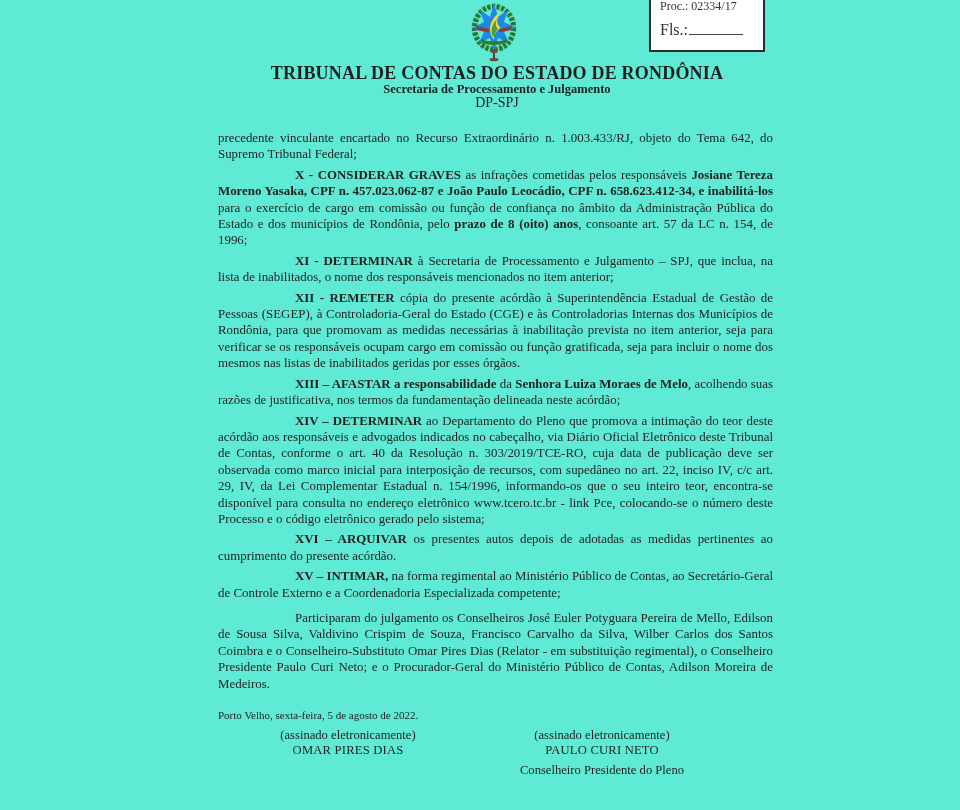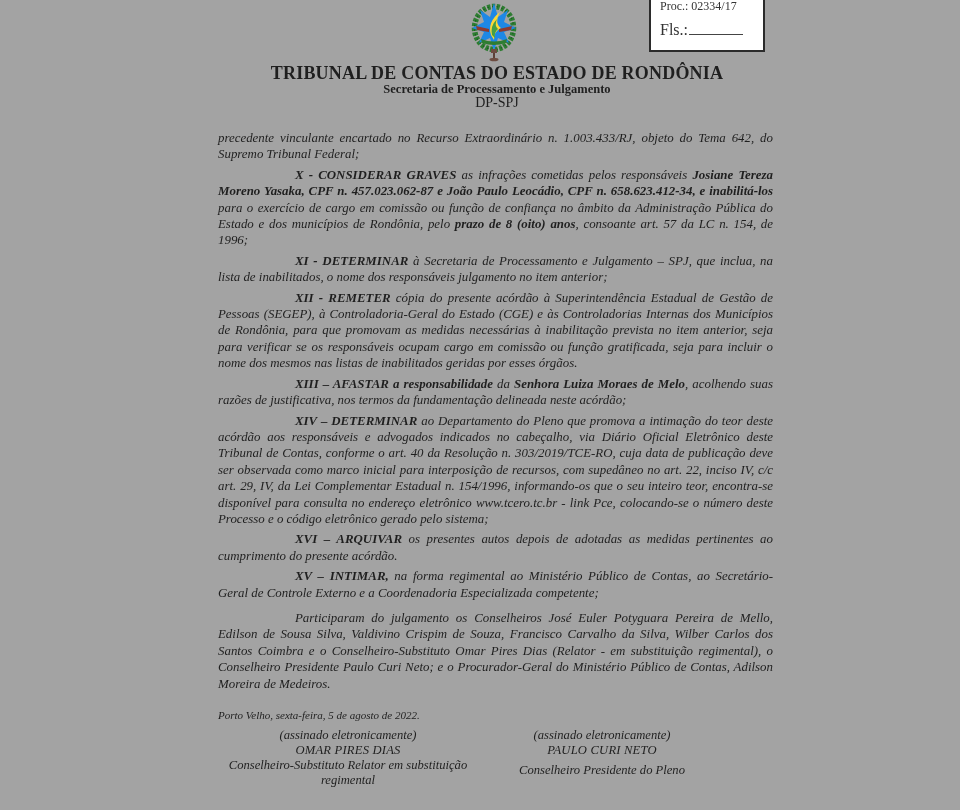--- a/index.html
+++ b/index.html
@@ -1,37 +1,37 @@
 <!DOCTYPE html>
 <html><head>
 <meta charset="utf-8">
 <style>
   html,body{margin:0;padding:0;background:#fff;}
   #page{
-    position:relative;width:960px;height:810px;background:#a3a3a3;overflow:hidden;
+    position:relative;width:960px;height:810px;background:#5eead4;overflow:hidden;
     font-family:"Liberation Serif","DejaVu Serif",serif;color:#1f1f1f;
   }
   
   .stamp-box{
     position:absolute;left:649px;top:-12px;width:116px;height:64px;
     border:2px solid #2b2b2b;box-sizing:border-box;background:#fff;
   }
   .stamp-proc{position:absolute;left:9px;top:9px;font-size:12px;white-space:nowrap;color:#333;}
   .stamp-fls{position:absolute;left:9px;top:31px;font-size:16px;white-space:nowrap;color:#333;}
   .fls-blank{display:inline-block;width:54px;border-bottom:1px solid #444;height:11px;margin-left:1px;}
   
   .emblem{position:absolute;left:471px;top:2px;width:46px;height:60px;}
   .header-text{position:absolute;left:218px;top:66px;width:558px;text-align:center;}
   .org-name{font-size:18px;font-weight:bold;letter-spacing:.2px;line-height:15px;margin:0 0 1px 0;}
   .dept{font-size:12.5px;line-height:14px;margin:0;font-weight:bold;}
   .unit{font-size:14px;line-height:14px;margin:0;}
   
   .doc-body{
     position:absolute;left:218px;top:130px;width:555px;
-    font-size:12.9px;line-height:16.4px;text-align:justify;font-style:italic;
+    font-size:12.9px;line-height:16.4px;text-align:justify;
   }
   .doc-body p{margin:0 0 4px 0;}
   .doc-body p.indent{text-indent:77px;}
   .doc-body p.space-before{margin-top:9px;}
   .doc-body b{font-weight:bold;}
   .dateline{text-align:left;font-size:11px;line-height:16.4px;margin-top:15px;}
   
   .signatures{position:relative;height:72px;margin-top:5px;font-size:12.6px;}
   .sig{position:absolute;top:0;text-align:center;}
   .sig-left{left:0;width:260px;}
@@ -74,35 +74,34 @@
   <div class="header-text">
     <p class="org-name">TRIBUNAL DE CONTAS DO ESTADO DE RONDÔNIA</p>
     <p class="dept">Secretaria de Processamento e Julgamento</p>
     <p class="unit">DP-SPJ</p>
   </div>
 
   <div class="doc-body">
     <div id="paragraphs">
         <p><span>precedente vinculante encartado no Recurso Extraordinário n. 1.003.433/RJ, objeto do Tema 642, do Supremo Tribunal Federal;</span></p>
         <p class="indent"><b>X - CONSIDERAR GRAVES</b><span> as infrações cometidas pelos responsáveis </span><b>Josiane Tereza Moreno Yasaka, CPF n. 457.023.062-87 e João Paulo Leocádio, CPF n. 658.623.412-34, e inabilitá-los</b><span> para o exercício de cargo em comissão ou função de confiança no âmbito da Administração Pública do Estado e dos municípios de Rondônia, pelo </span><b>prazo de 8 (oito) anos</b><span>, consoante art. 57 da LC n. 154, de 1996;</span></p>
-        <p class="indent"><b>XI - DETERMINAR</b><span> à Secretaria de Processamento e Julgamento – SPJ, que inclua, na lista de inabilitados, o nome dos responsáveis julgamento no item anterior;</span></p>
+        <p class="indent"><b>XI - DETERMINAR</b><span> à Secretaria de Processamento e Julgamento – SPJ, que inclua, na lista de inabilitados, o nome dos responsáveis mencionados no item anterior;</span></p>
         <p class="indent"><b>XII - REMETER</b><span> cópia do presente acórdão à Superintendência Estadual de Gestão de Pessoas (SEGEP), à Controladoria-Geral do Estado (CGE) e às Controladorias Internas dos Municípios de Rondônia, para que promovam as medidas necessárias à inabilitação prevista no item anterior, seja para verificar se os responsáveis ocupam cargo em comissão ou função gratificada, seja para incluir o nome dos mesmos nas listas de inabilitados geridas por esses órgãos.</span></p>
         <p class="indent"><b>XIII – AFASTAR a responsabilidade</b><span> da </span><b>Senhora Luiza Moraes de Melo</b><span>, acolhendo suas razões de justificativa, nos termos da fundamentação delineada neste acórdão;</span></p>
         <p class="indent"><b>XIV – DETERMINAR</b><span> ao Departamento do Pleno que promova a intimação do teor deste acórdão aos responsáveis e advogados indicados no cabeçalho, via Diário Oficial Eletrônico deste Tribunal de Contas, conforme o art. 40 da Resolução n. 303/2019/TCE-RO, cuja data de publicação deve ser observada como marco inicial para interposição de recursos, com supedâneo no art. 22, inciso IV, c/c art. 29, IV, da Lei Complementar Estadual n. 154/1996, informando-os que o seu inteiro teor, encontra-se disponível para consulta no endereço eletrônico www.tcero.tc.br - link Pce, colocando-se o número deste Processo e o código eletrônico gerado pelo sistema;</span></p>
         <p class="indent"><b>XVI – ARQUIVAR</b><span> os presentes autos depois de adotadas as medidas pertinentes ao cumprimento do presente acórdão.</span></p>
         <p class="indent"><b>XV – INTIMAR,</b><span> na forma regimental ao Ministério Público de Contas, ao Secretário-Geral de Controle Externo e a Coordenadoria Especializada competente;</span></p>
         <p class="indent space-before"><span>Participaram do julgamento os Conselheiros José Euler Potyguara Pereira de Mello, Edilson de Sousa Silva, Valdivino Crispim de Souza, Francisco Carvalho da Silva, Wilber Carlos dos Santos Coimbra e o Conselheiro-Substituto Omar Pires Dias (Relator - em substituição regimental), o Conselheiro Presidente Paulo Curi Neto; e o Procurador-Geral do Ministério Público de Contas, Adilson Moreira de Medeiros.</span></p>
       </div>
     <div class="dateline">Porto Velho, sexta-feira, 5 de agosto de 2022.</div>
 
     <div class="signatures">
       <div class="sig sig-left">
         <div class="note">(assinado eletronicamente)</div>
         <div class="name">OMAR PIRES DIAS</div>
-        <div class="title">Conselheiro-Substituto Relator em substituição regimental</div>
       </div>
       <div class="sig sig-right">
         <div class="note">(assinado eletronicamente)</div>
         <div class="name">PAULO CURI NETO</div>
         <div class="title">Conselheiro Presidente do Pleno</div>
       </div>
     </div>
   </div>
 
 </div>

